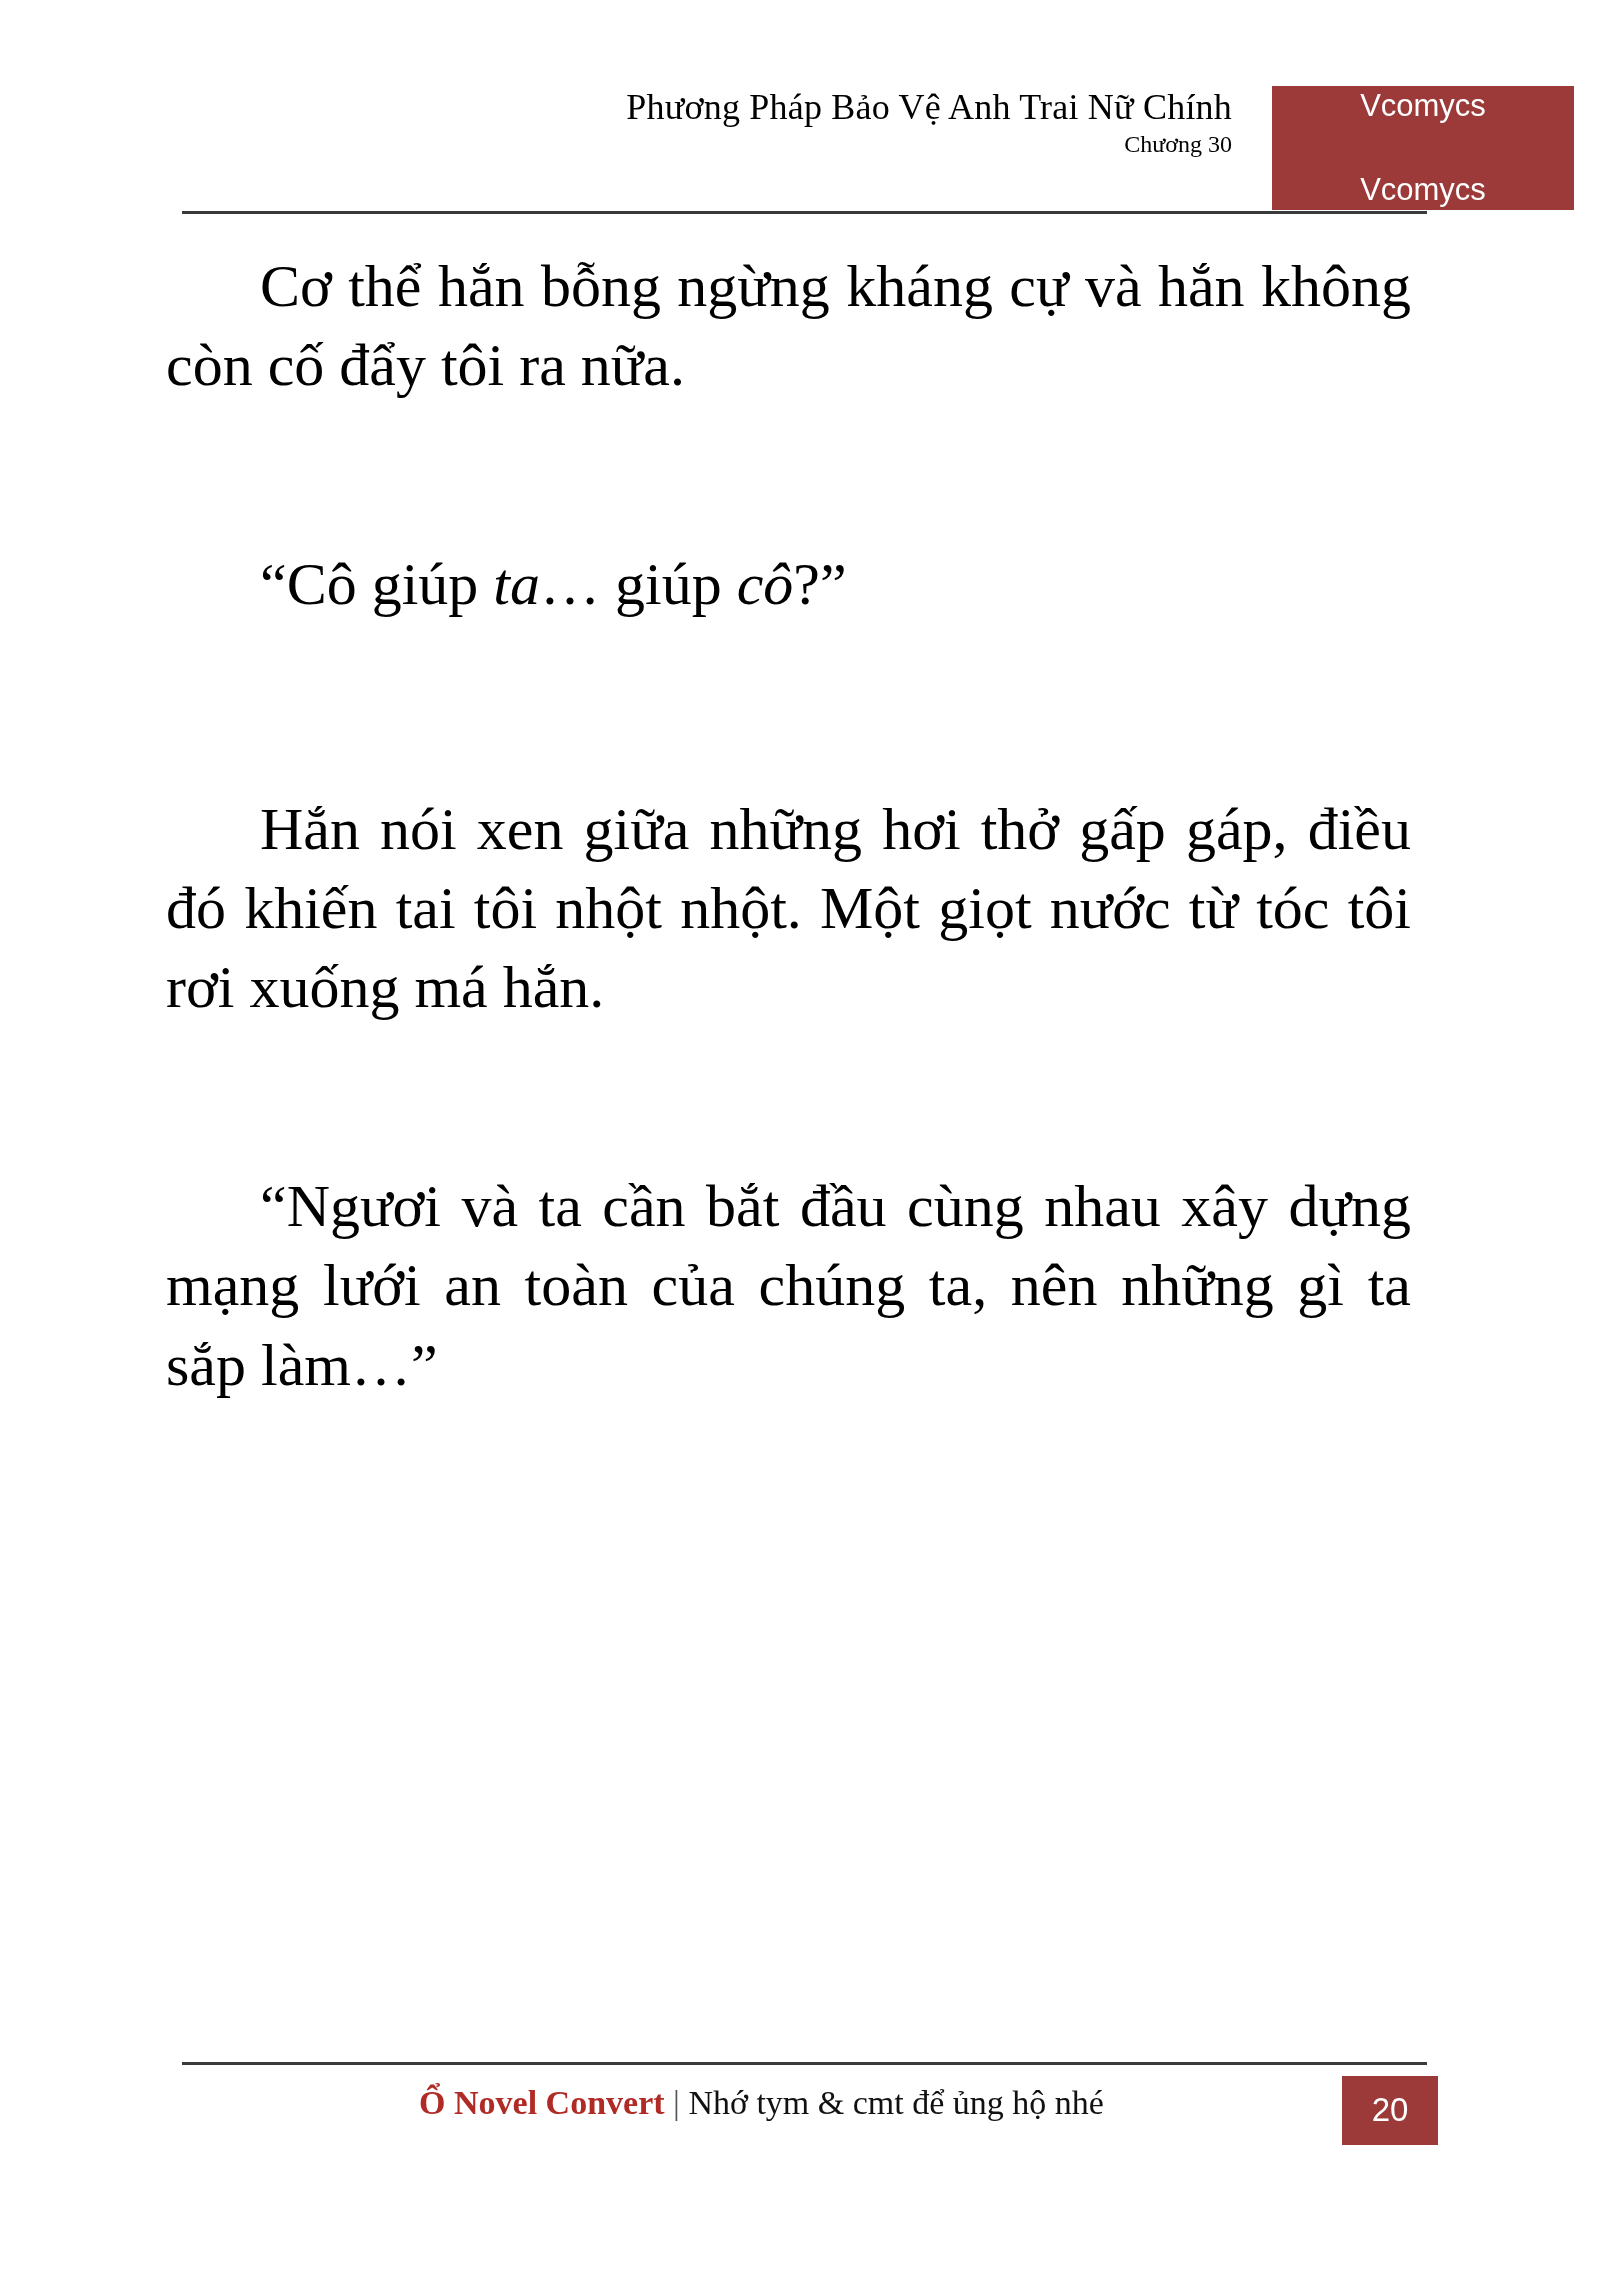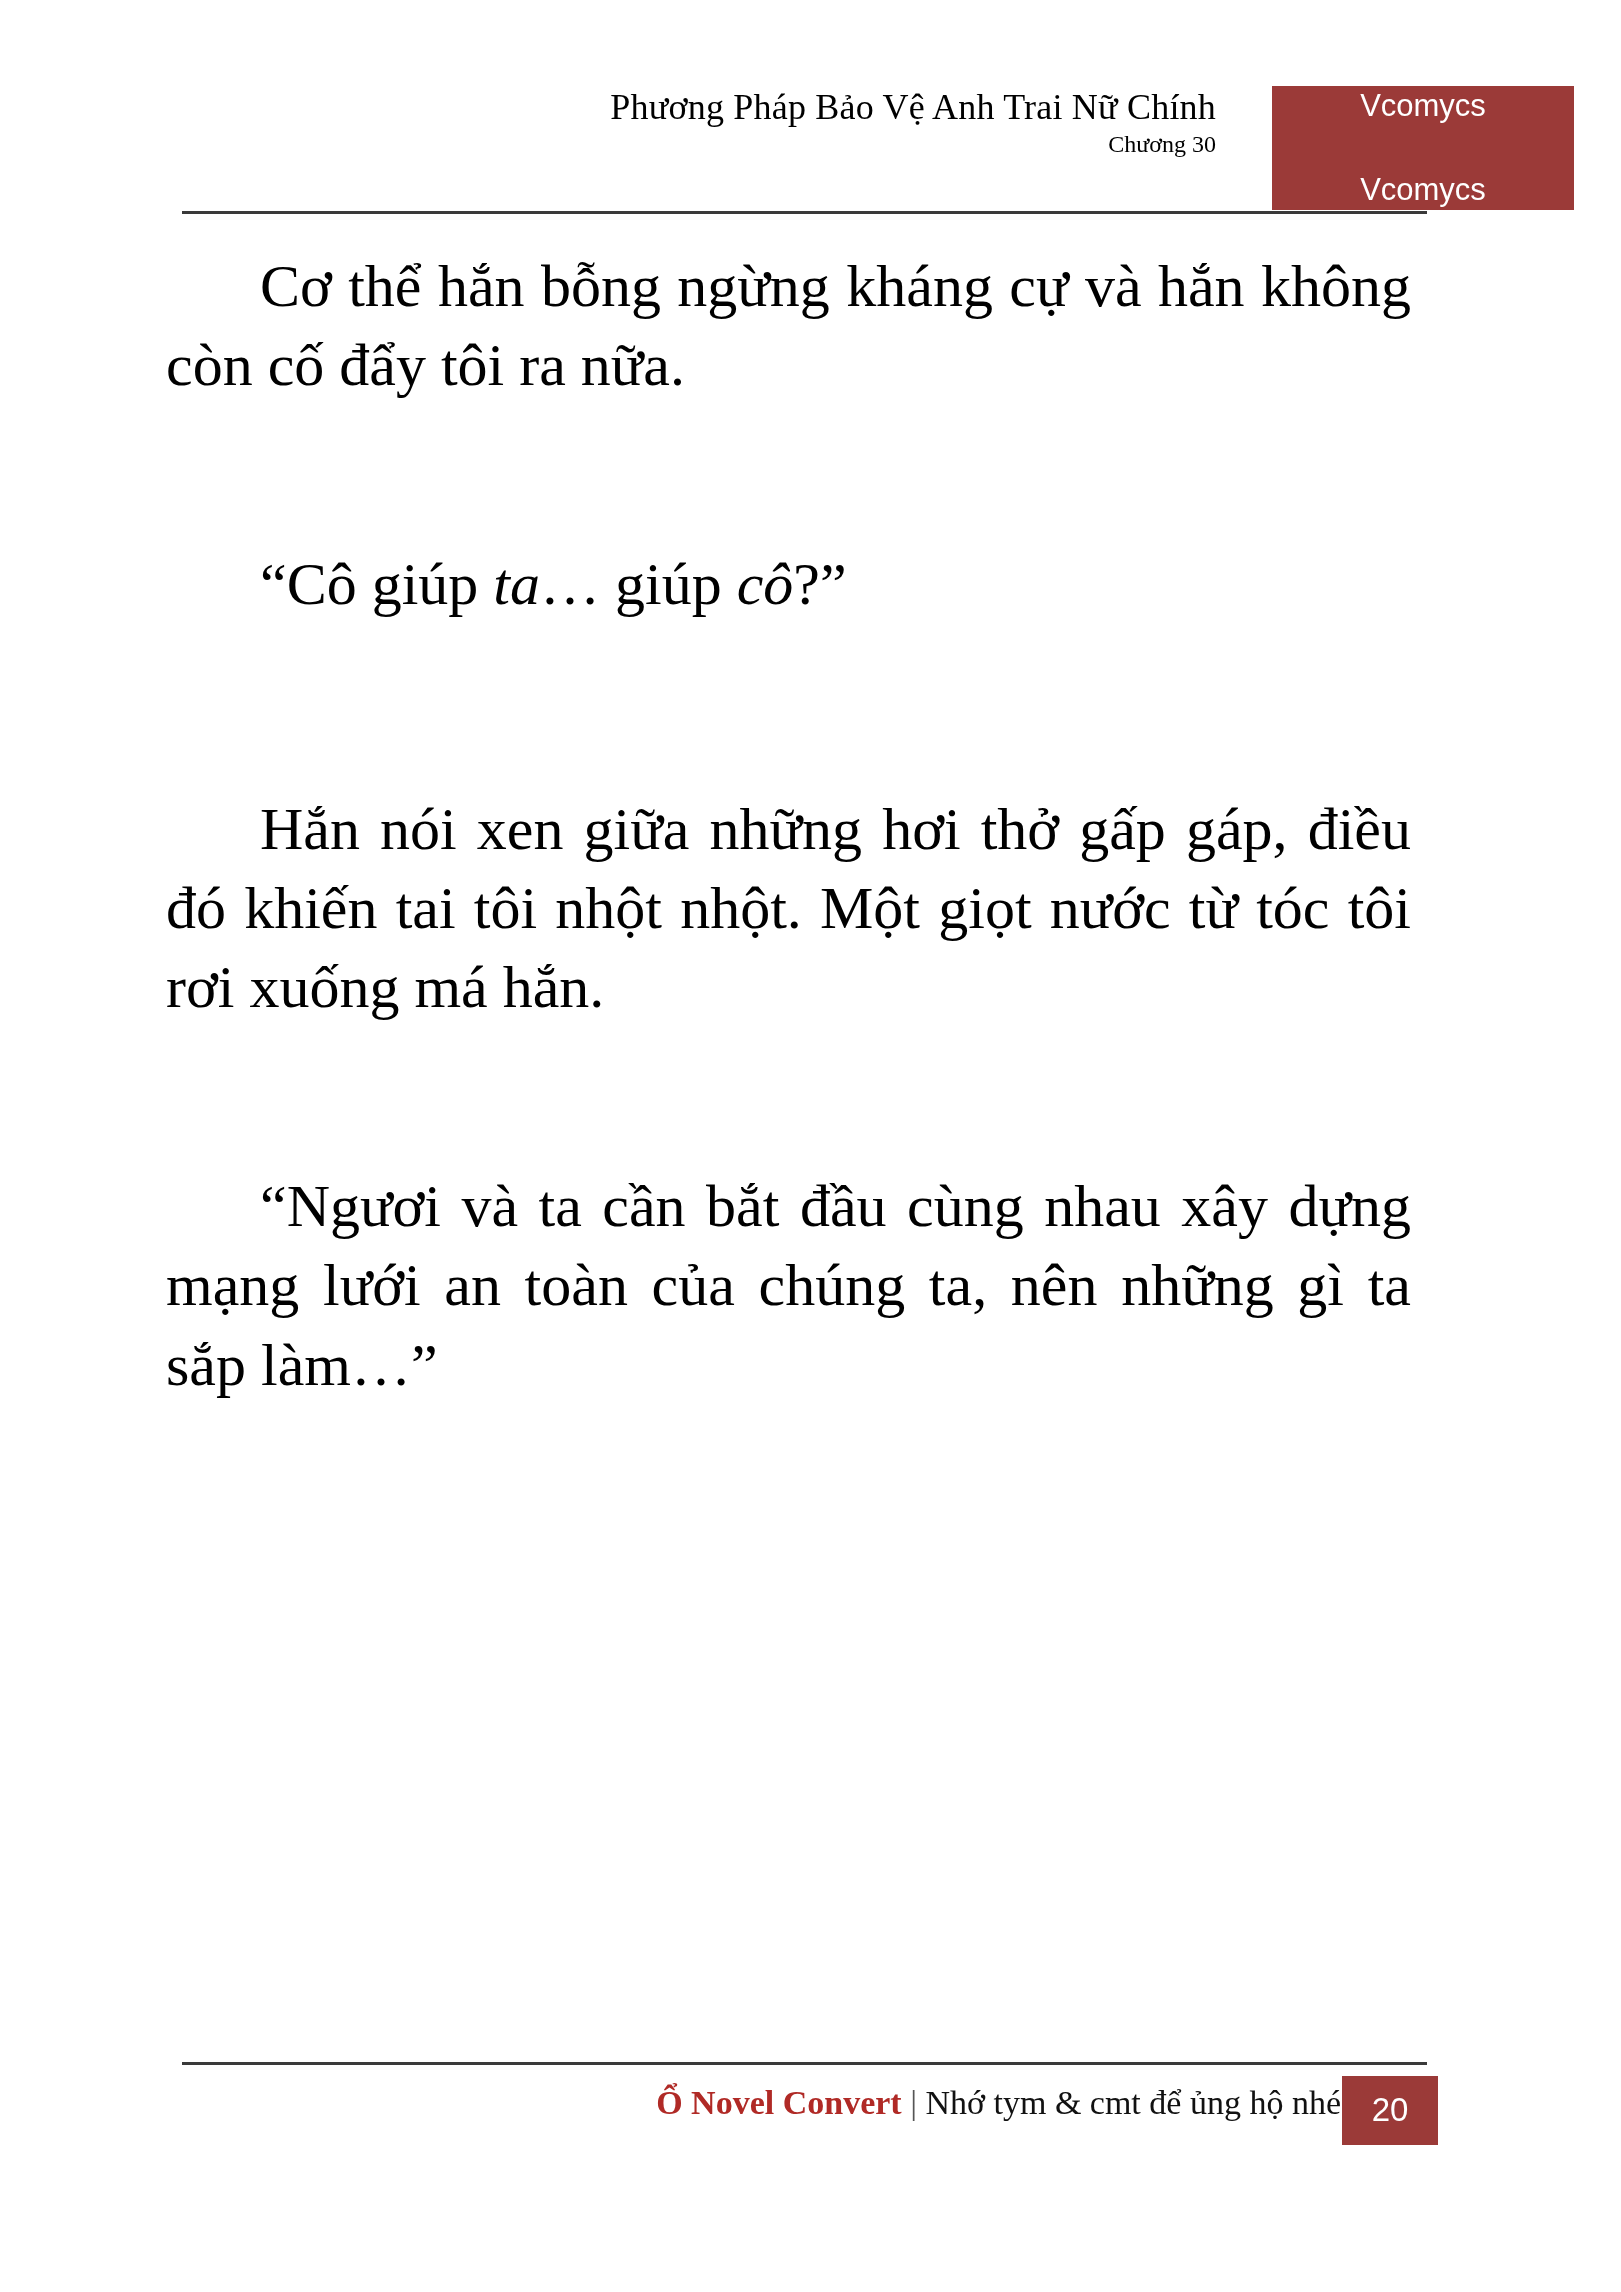--- a/index.html
+++ b/index.html
@@ -34,21 +34,21 @@
   .header-rule {
     position: absolute;
     left: 0;
     top: 125px;
     width: 1245px;
     height: 2.9px;
     background: #3a3a3a;
   }
   .header-title-block {
     position: absolute;
-    left: 0;
+    left: 16px;
     top: 0;
     width: 1034px;
     text-align: right;
     line-height: 1.22;
   }
   .header-title-line1 {
     font-size: 36px;
     letter-spacing: 0.2px;
     white-space: nowrap;
   }
@@ -118,21 +118,21 @@
     left: 0;
     top: 15.7px;
     width: 1245px;
     height: 65px;
   }
   .footer-text {
     position: absolute;
     left: 0;
     top: 5.9px;
     width: 1159px;
-    text-align: right;
+    text-align: center;
     font-size: 34px;
     white-space: nowrap;
   }
   .footer-brand {
     color: #b02a26;
     font-weight: bold;
   }
   .footer-sep {
     color: #555;
   }

